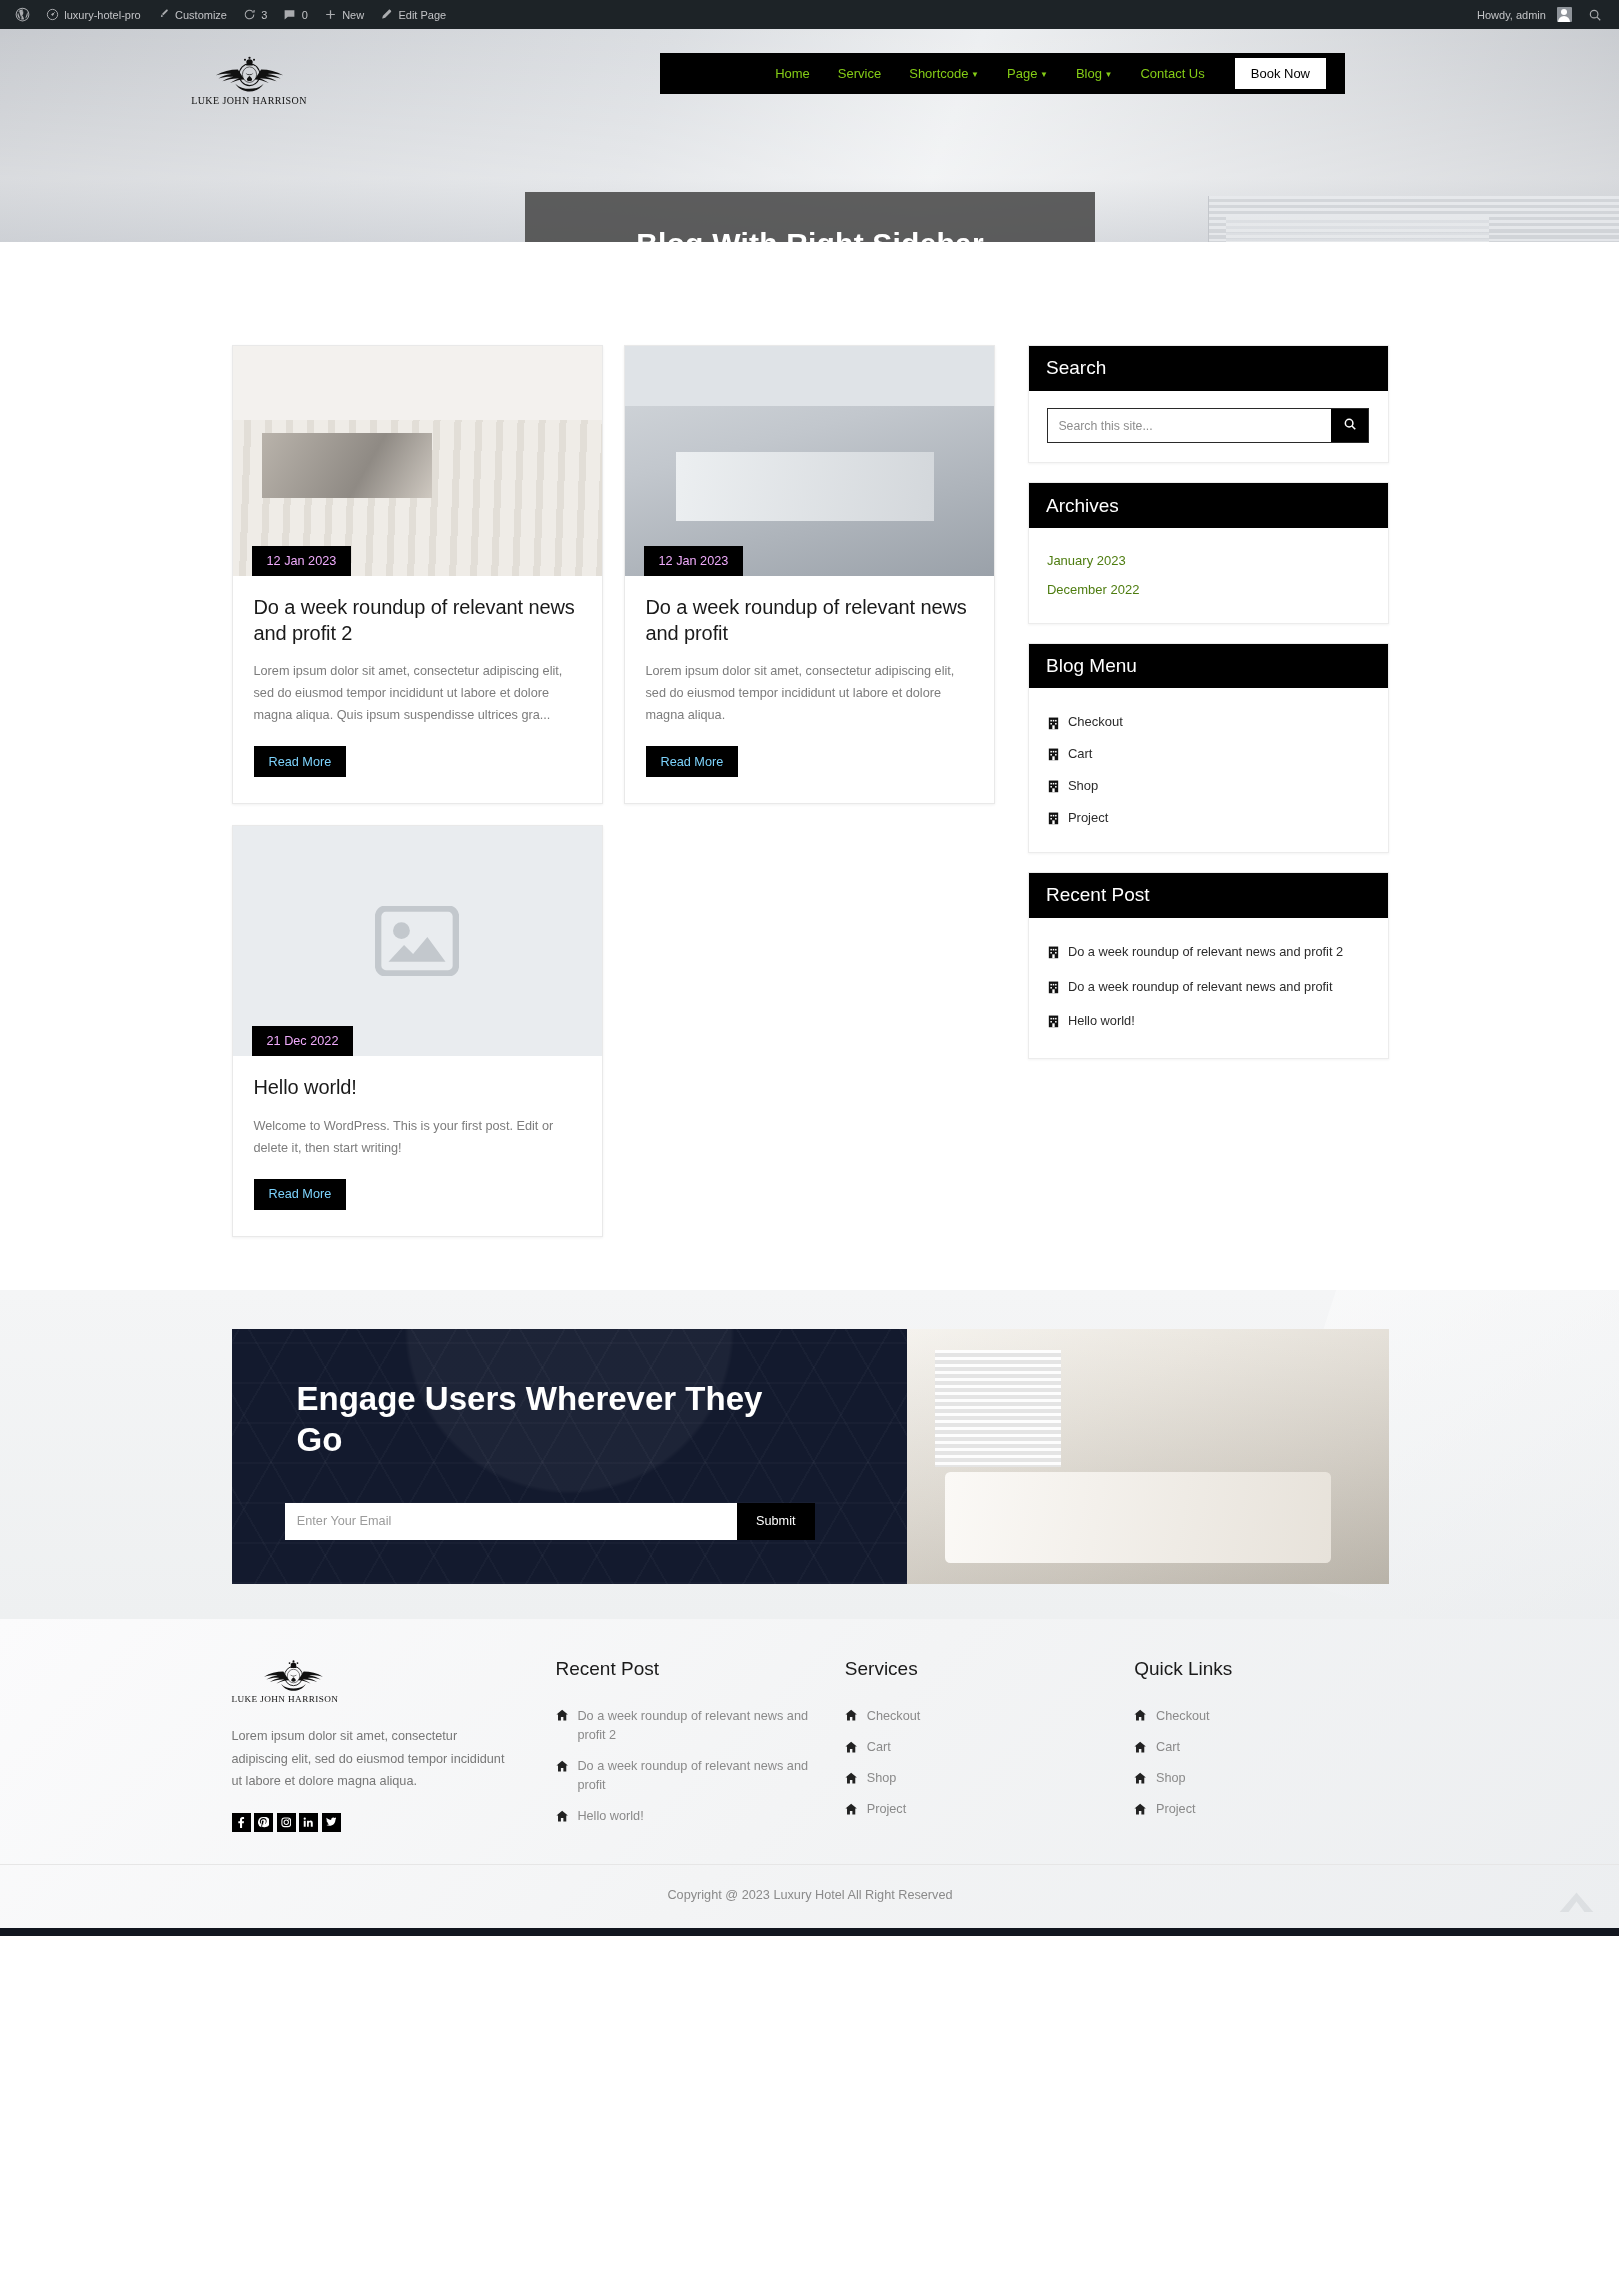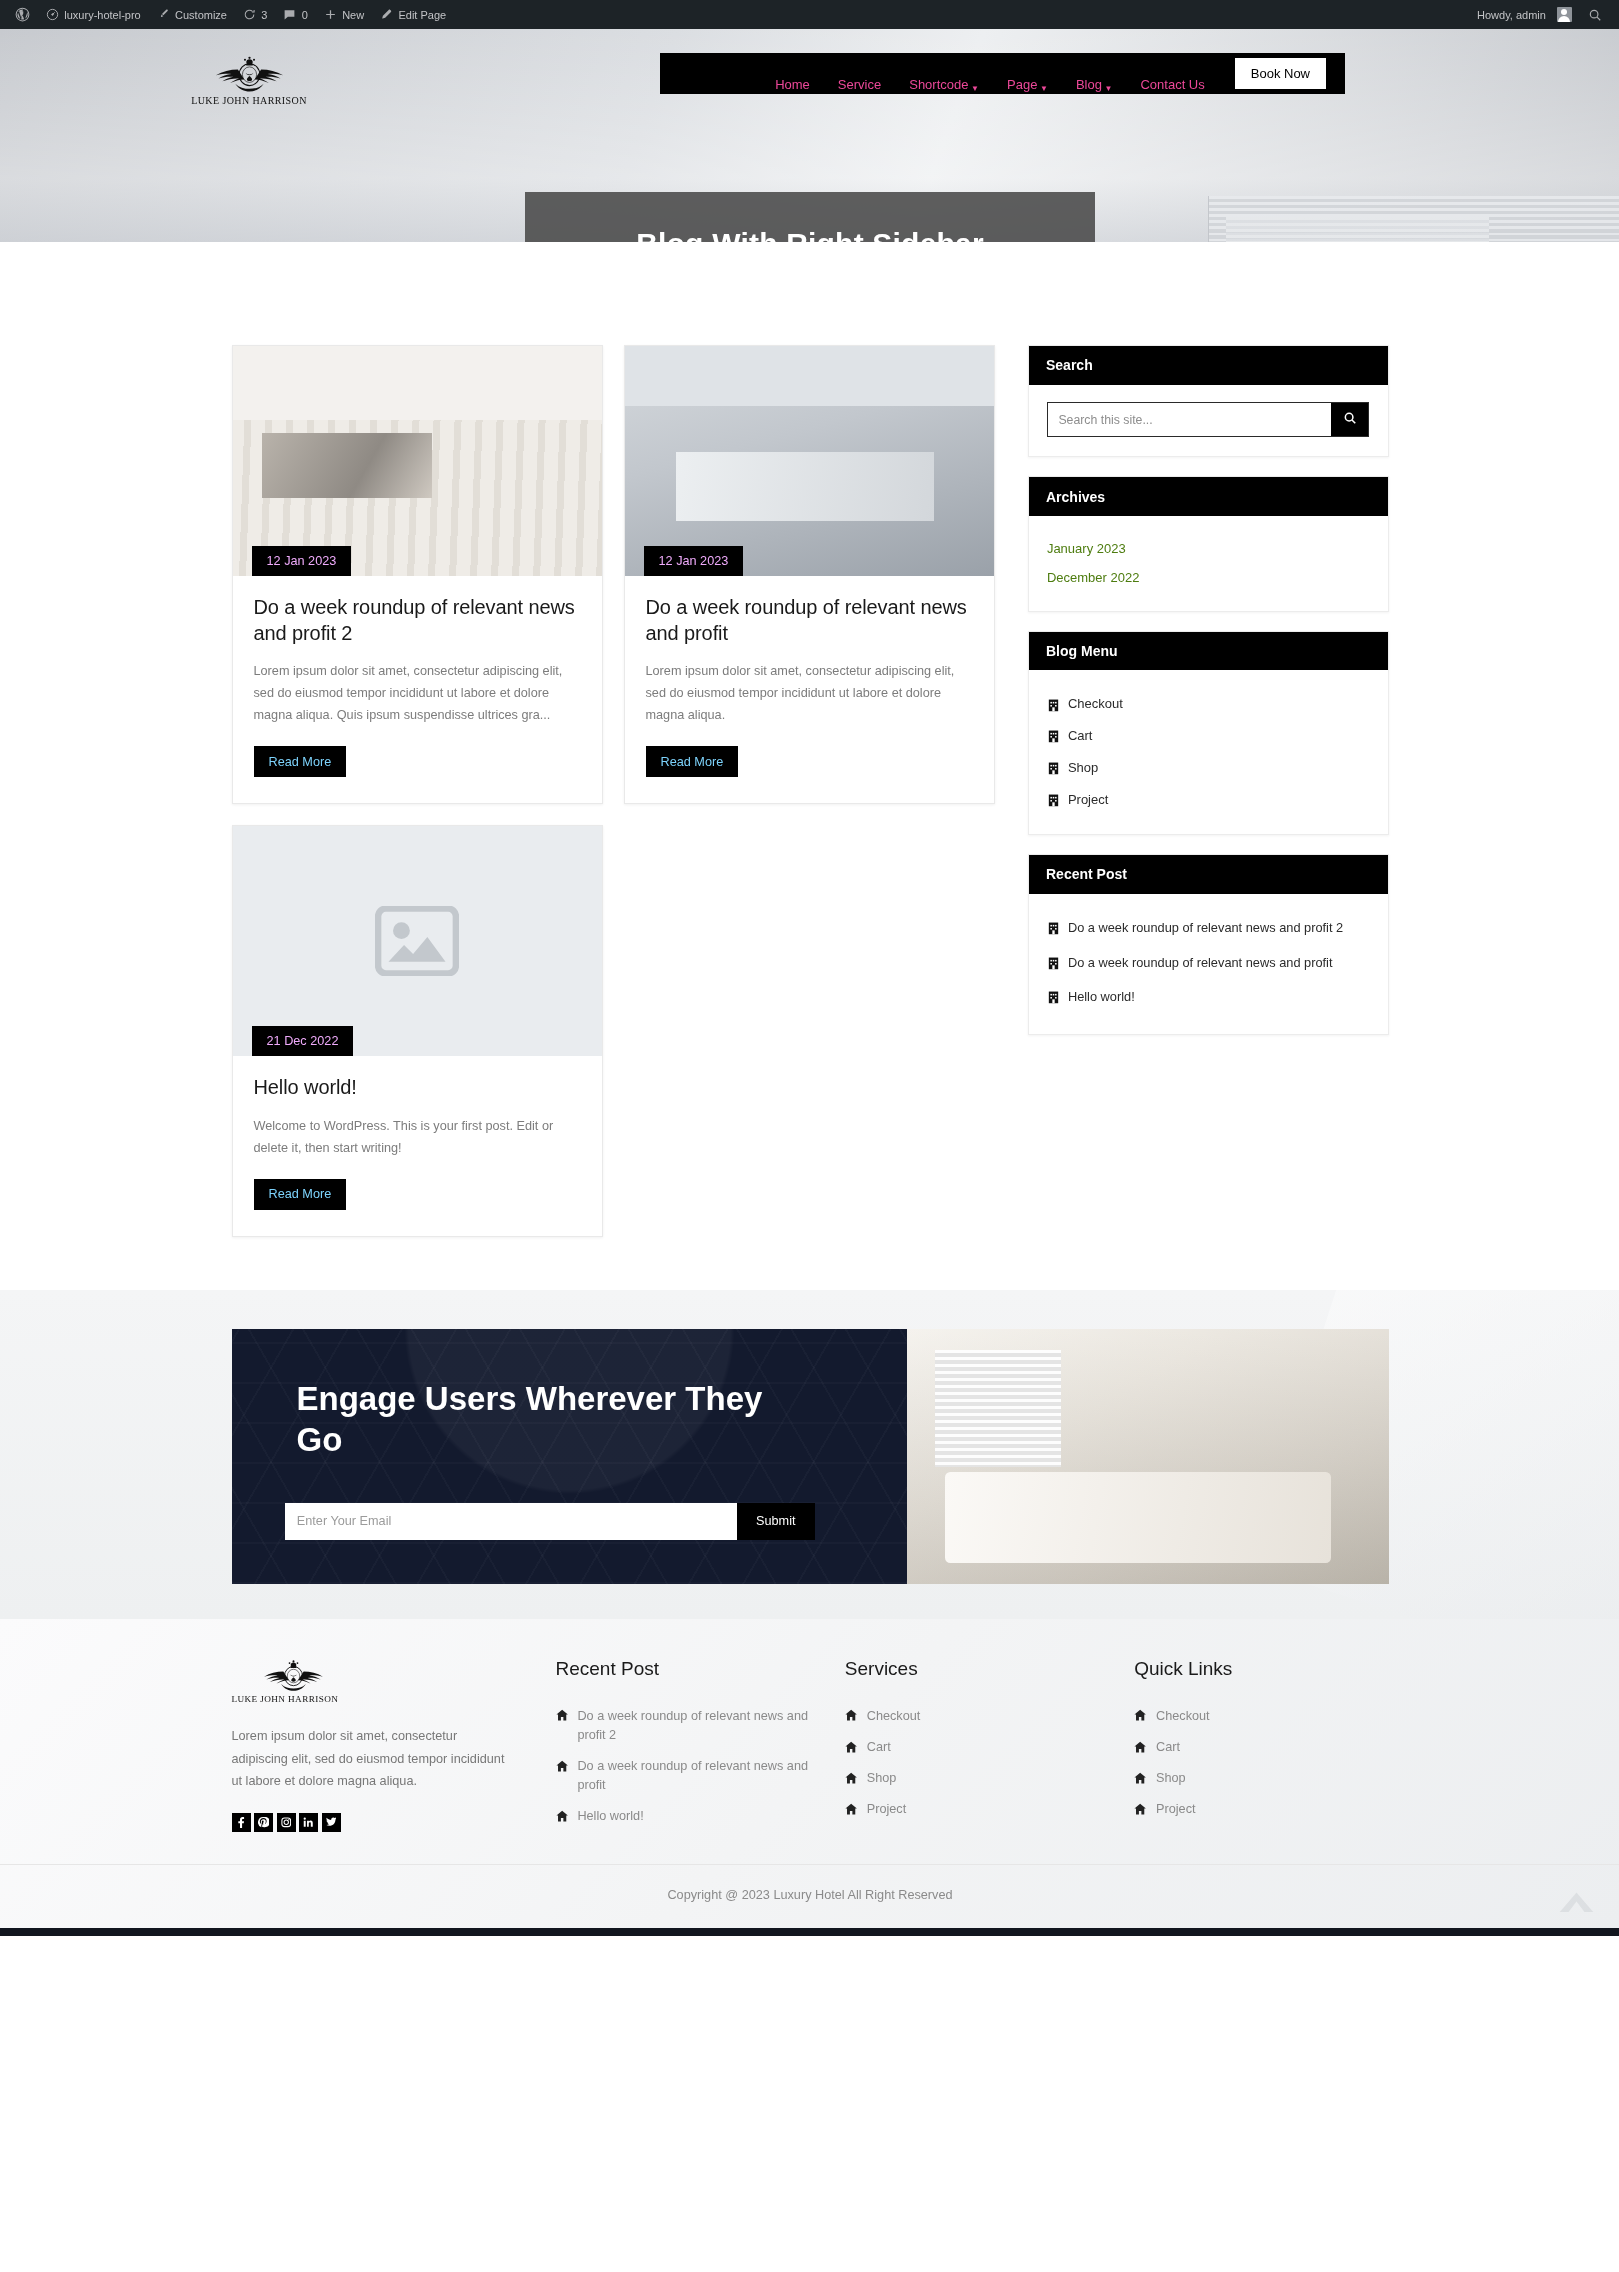--- a/index.html
+++ b/index.html
@@ -70,22 +70,22 @@
   .brand-name {
     font-family: "Liberation Serif", serif; font-size: 10px; letter-spacing: 0.4px;
     color: #111; margin-top: 1.8px;
   }
   .mainnav {
     margin-left: auto; margin-right: 188px; margin-top: 24px;
     background: #000; height: 41px; display: flex; align-items: center;
     padding: 0 19px 0 101px;
   }
   .nav-link {
-    color: #ec4899; font-size: 13px; padding: 0 14px; height: 36px;
-    display: inline-flex; align-items: flex-end; gap: 2.6px; white-space: nowrap;
+    color: #84cc16; font-size: 13px; padding: 0 14px; height: 36px;
+    display: inline-flex; align-items: center; gap: 2.6px; white-space: nowrap;
   }
   .caret { font-size: 8px; line-height: 1; transform: translateY(0.9px); }
   .booknow {
     background: #fff; color: #000; font-size: 13px; padding: 8px 16px;
     margin-left: 16px; white-space: nowrap;
   }
 
   .page-banner {
     position: absolute; z-index: 11; left: 50%; transform: translateX(-50%);
     top: 163px; width: 570px; background: rgba(73,73,73,.88);
@@ -143,21 +143,21 @@
   }
   .read-more {
     display: inline-block; margin-top: 19px; background: #000; color: #7dd3fc;
     font-size: 12.7px; padding: 8.8px 15px;
   }
 
   
   .sidebar { width: 361px; flex: 0 0 361px; display: flex; flex-direction: column; gap: 19px; }
   .widget { background: #fff; border: 0.9px solid #ececec; box-shadow: 0 0.9px 2.6px rgba(0,0,0,.05); }
   .widget-head {
-    background: #000; color: #fff; font-size: 14px; font-weight: 700;
+    background: #000; color: #fff; font-size: 19px; font-weight: 400;
     padding: 11.4px 17.5px;
   }
   .widget-body { padding: 17.5px 18.4px 19px; }
   .search-form { display: flex; border: 0.9px solid #2a2a2a; height: 35px; }
   .search-input {
     flex: 1; border: 0; outline: none; padding: 0 10.5px; font-size: 12.3px;
     color: #555; font-family: "Liberation Sans", sans-serif; background: #fff;
   }
   .search-input::placeholder { color: #8d8d8d; }
   .search-btn {

